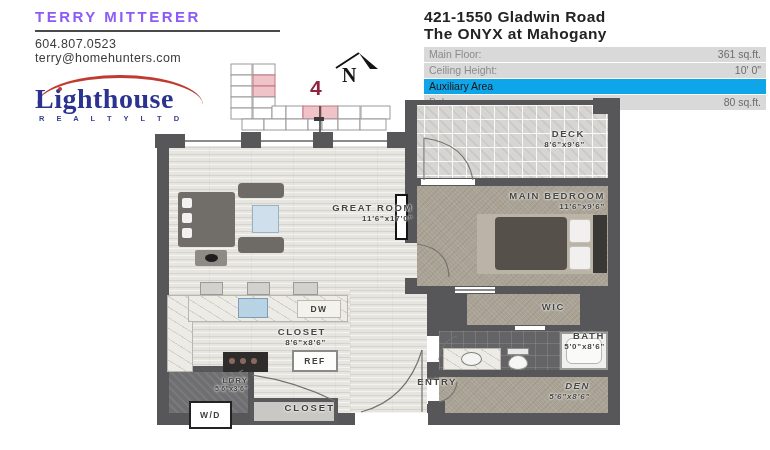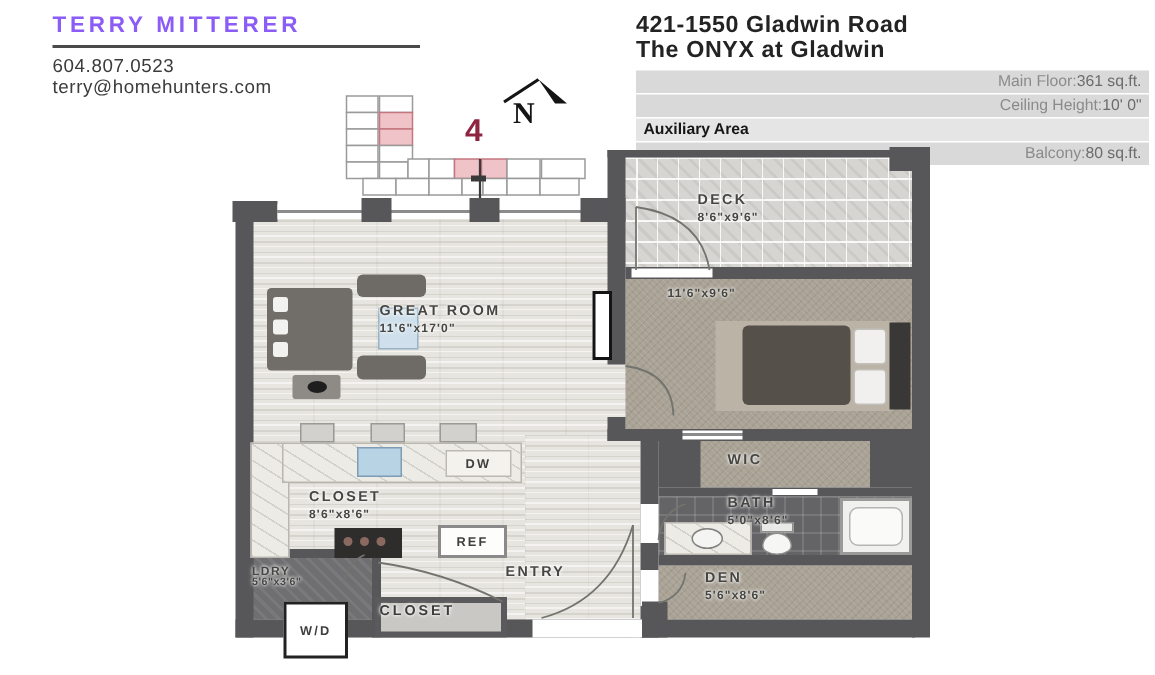--- a/index.html
+++ b/index.html
@@ -20,25 +20,25 @@
   .logo-word { position:relative; font-family:"Liberation Serif", serif; font-weight:bold;
                font-size:28px; color:#2a3490; letter-spacing:.5px; line-height:1; padding-top:6px; }
   .logo-idot { position:absolute; left:22.5px; top:8px; width:4px; height:4px; border-radius:50%;
                background:#bf3a31; }
   .logo-sub { font-size:7.5px; font-weight:bold; letter-spacing:5px; color:#37418f; margin-top:1px; padding-left:4px; }
 
   
   #listing-block { position:absolute; left:424px; top:8px; width:342px; }
   .listing-title { font-size:15.5px; font-weight:bold; color:#232323; letter-spacing:.4px; line-height:1.12; }
   #detail-rows { margin-top:4px; }
-  .detail-row { display:flex; justify-content:flex-end; background:#d9d9d9;
+  .detail-row { display:flex; justify-content:space-between; background:#d9d9d9;
                 padding:1px 5px 2px 5px; margin-bottom:1px; font-size:10.5px; }
   .detail-row .lbl { color:#8b8b8b; }
   .detail-row .val { color:#6c6c6c; }
-  .aux-header { background:#e5e5e5; font-size:10.5px; font-weight:bold; color:#161616;
+  .aux-header { background:#0ea5e9; font-size:10.5px; font-weight:normal; color:#161616;
                 padding:1px 5px 2px 5px; margin-bottom:1px; }
 
   
   #keyplan { position:absolute; left:228px; top:62px; }
   #unit-number { position:absolute; left:310px; top:76px; font-size:21px; font-weight:bold; color:#8e2440; }
   #compass { position:absolute; left:333px; top:50px; }
 
   
   #plan { position:absolute; left:155px; top:98px; width:470px; height:340px; }
   #plan > div { position:absolute; }
@@ -61,21 +61,21 @@
       repeating-linear-gradient(to right, rgba(255,255,255,.12) 0 1px, transparent 1px 12px),
       repeating-linear-gradient(to bottom, rgba(255,255,255,.12) 0 1px, transparent 1px 12px),
       #646467; }
   .darkfloor { background: repeating-linear-gradient(45deg, rgba(255,255,255,.07) 0 2px, transparent 2px 6px), #6f6f71; }
   .marble { background: repeating-linear-gradient(32deg, rgba(140,140,138,.28) 0 1px, transparent 1px 9px), #edebe5;
             border:1px solid #b9b6af; }
   .wall { background:#57575a; }
   .window { background:linear-gradient(to bottom, #fff 0 4px, #8b8b8b 4px 6px, #fff 6px 10px); }
   .window-sm { background:linear-gradient(to bottom, #fff 0 2px, #8b8b8b 2px 4px, #fff 4px 6px); }
 
-  .rm-label { position:absolute; text-align:left; color:#454542; line-height:1.15;
+  .rm-label { position:absolute; text-align:right; color:#454542; line-height:1.15;
       text-shadow:0 0 2px rgba(255,255,255,.95), 0 0 3px rgba(255,255,255,.9); z-index:6; }
   .rm-name { font-size:9.5px; font-weight:bold; letter-spacing:1.6px; }
   .rm-dims { font-size:8px; font-weight:bold; letter-spacing:.8px; }
   .rm-small .rm-name { font-size:8px; letter-spacing:1px; }
   .rm-small .rm-dims { font-size:7px; letter-spacing:.4px; }
 
   .appliance { position:absolute; display:flex; align-items:center; justify-content:center;
       font-size:8.5px; font-weight:bold; letter-spacing:1.5px; color:#3f3f3f; z-index:5; }
 
   .furn { position:absolute; z-index:4; }
@@ -83,25 +83,31 @@
 </style>
 </head>
 <body>
 
 <div id="page">
 
   <div id="agent-block">
     <div class="agent-name">TERRY MITTERER</div>
     <div class="agent-phone">604.807.0523</div>
     <div class="agent-email">terry@homehunters.com</div>
+    <div id="logo">
+      <div class="logo-arc"></div>
+      <div class="logo-word">Lighthouse</div>
+      <div class="logo-idot"></div>
+      <div class="logo-sub">R E A L T Y   L T D</div>
+    </div>
   </div>
 
   <div id="listing-block">
     <div class="listing-title">421-1550 Gladwin Road</div>
-    <div class="listing-title">The ONYX at Gladwin</div>
+    <div class="listing-title">The ONYX at Mahogany</div>
     <div id="detail-rows">
       <div class="detail-row">
         <span class="lbl">Main Floor:</span>
         <span class="val">361 sq.ft.</span>
       </div>
       <div class="detail-row">
         <span class="lbl">Ceiling Height:</span>
         <span class="val">10' 0"</span>
       </div>
       <div class="aux-header">Auxiliary Area</div>
@@ -207,21 +213,21 @@
     <div class="furn" style="left:138px; top:184px; width:25px; height:13px; background:#d2d1cd; border:1px solid #9a9a96;"></div>
     <div class="furn" style="left:83px; top:200px; width:30px; height:20px; background:#b8d3e4; border:1px solid #7d9cb5;"></div>
     <div class="furn" style="left:68px; top:254px; width:45px; height:20px; background:#2f2d2b;">
       <div style="position:absolute; left:6px; top:6px; width:6px; height:6px; border-radius:50%; background:#8a6a60;"></div>
       <div style="position:absolute; left:17px; top:6px; width:6px; height:6px; border-radius:50%; background:#8a6a60;"></div>
       <div style="position:absolute; left:28px; top:6px; width:6px; height:6px; border-radius:50%; background:#8a6a60;"></div>
     </div>
     <div class="appliance" style="left:142px; top:202px; width:44px; height:18px; background:#f4f2ec; border:1px solid #bcb9b2;">DW</div>
     <div class="appliance" style="left:137px; top:252px; width:46px; height:22px; background:#fdfdfb; border:2px solid #8a8a8a;">REF</div>
 
-    <div class="appliance" style="left:34px; top:303px; width:43px; height:38px; background:#fff; border:2px solid #222;">W/D</div>
+    <div class="appliance" style="left:34px; top:303px; width:43px; height:28px; background:#fff; border:2px solid #222;">W/D</div>
     <div style="position:absolute; left:95px; top:300px; width:88px; height:27px; background:#c9c8c4; border:4px solid #5a5a5c; z-index:4;"></div>
 
     <div class="furn" style="left:322px; top:116px; width:118px; height:60px; background:#bab3a6;"></div>
     <div class="furn" style="left:340px; top:119px; width:72px; height:53px; background:#55504a; border-radius:4px;"></div>
     <div class="furn" style="left:414px; top:121px; width:22px; height:24px; background:#f1f0ee; border:1px solid #c2c0bc; border-radius:3px;"></div>
     <div class="furn" style="left:414px; top:148px; width:22px; height:24px; background:#f1f0ee; border:1px solid #c2c0bc; border-radius:3px;"></div>
     <div class="furn" style="left:438px; top:117px; width:14px; height:58px; background:#3a3836;"></div>
 
     <div class="furn marble" style="left:288px; top:250px; width:58px; height:22px;"></div>
     <div class="furn" style="left:306px; top:254px; width:21px; height:14px; background:#f4f4f2; border:1px solid #81817f; border-radius:50%;"></div>
@@ -233,30 +239,31 @@
 
     <div class="rm-label" style="left:98px; top:105px; width:160px;">
       <div class="rm-name">GREAT ROOM</div>
       <div class="rm-dims">11'6"x17'0"</div>
     </div>
     <div class="rm-label" style="left:310px; top:31px; width:120px;">
       <div class="rm-name">DECK</div>
       <div class="rm-dims">8'6"x9'6"</div>
     </div>
     <div class="rm-label" style="left:290px; top:93px; width:160px;">
+      <div class="rm-name">MAIN BEDROOM</div>
       <div class="rm-dims">11'6"x9'6"</div>
     </div>
     <div class="rm-label" style="left:330px; top:204px; width:80px;">
       <div class="rm-name">WIC</div>
     </div>
     <div class="rm-label" style="left:330px; top:233px; width:120px;">
       <div class="rm-name">BATH</div>
       <div class="rm-dims">5'0"x8'6"</div>
     </div>
-    <div class="rm-label" style="left:315px; top:283px; width:120px;">
+    <div class="rm-label" style="left:315px; top:283px; width:120px;font-style:italic;">
       <div class="rm-name">DEN</div>
       <div class="rm-dims">5'6"x8'6"</div>
     </div>
     <div class="rm-label" style="left:51px; top:229px; width:120px;">
       <div class="rm-name">CLOSET</div>
       <div class="rm-dims">8'6"x8'6"</div>
     </div>
     <div class="rm-label rm-small" style="left:13px; top:278px; width:80px;">
       <div class="rm-name">LDRY</div>
       <div class="rm-dims">5'6"x3'6"</div>

